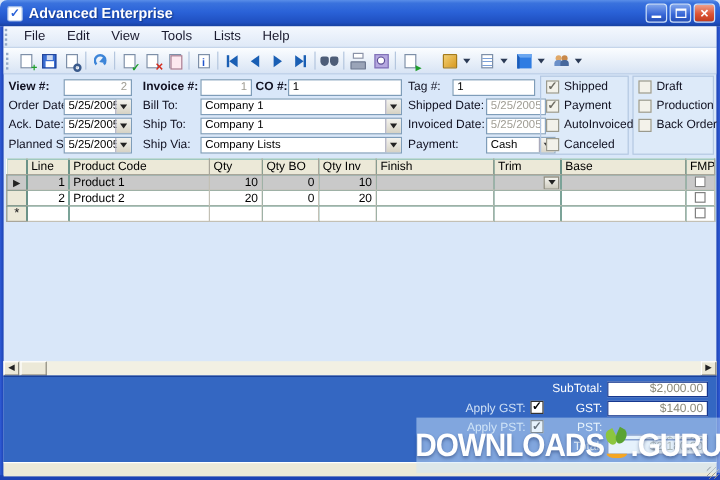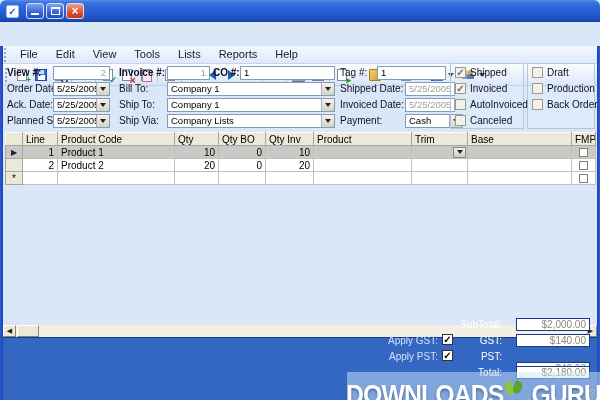--- a/index.html
+++ b/index.html
@@ -1,18 +1,18 @@
 <!DOCTYPE html>
 <html><head>
 <meta charset="utf-8">
 <style>
   html,body{margin:0;padding:0;background:#fff;}
   *{box-sizing:border-box;font-family:"Liberation Sans",sans-serif;}
   #window{position:relative;width:600px;height:400px;overflow:hidden;background:#d9e7f9;}
-  .abs{position:absolute;margin-top:24px;}
+  .abs{position:absolute;}
 
   
   .titlebar{position:absolute;left:0;top:0;width:600px;height:22px;
     background:linear-gradient(180deg,#5a8ee8 0%,#3a72dd 12%,#2a62d8 45%,#1f4fc0 85%,#17409f 100%);
     border-radius:6px 6px 0 0;display:flex;align-items:center;padding:0 4px;}
   .app-icon{width:13px;height:13px;background:#fff;border:1px solid #9db9e8;border-radius:2px;
     margin:0 5px 0 2px;color:#2a62d8;font-size:10px;font-weight:bold;line-height:11px;text-align:center;}
   .title-text{color:#fff;font-size:12px;font-weight:bold;text-shadow:1px 1px 1px #143a8c;flex:1;}
   .win-btn{width:18px;height:16px;border:1px solid #cfe0f8;border-radius:3px;margin-left:2px;
     position:relative;background:linear-gradient(180deg,#7fa4ec,#3564d6 60%,#274fb4);}
@@ -106,21 +106,21 @@
   .hscroll{left:3px;top:301px;width:594px;height:12px;background:#f2f0e3;display:flex;}
   .sc-btn{width:13px;height:12px;background:#ece9d8;border:1px solid;border-color:#fff #8a887c #8a887c #fff;
     font-size:7px;line-height:10px;text-align:center;color:#222;}
   .sc-thumb{width:22px;height:12px;background:#ece9d8;border:1px solid;border-color:#fff #8a887c #8a887c #fff;margin-left:1px;}
   .sc-track{flex:1;}
 
   
   .totals{left:3px;top:313px;width:594px;height:72px;background:#3467c2;border-top:1px solid #16388f;}
   .t-lb{position:absolute;font-size:10px;line-height:13px;color:#fff;font-weight:normal;text-align:right;}
   .t-apply{position:absolute;font-size:10px;line-height:13px;color:#cfe0f5;text-align:right;}
-  .t-field{position:absolute;width:74px;height:13px;background:#fff;border:1px solid #16388f;
+  .t-field{position:absolute;width:84px;height:13px;background:#fff;border:1px solid #16388f;
     font-size:10px;line-height:11px;text-align:right;padding:0 3px;color:#8a8878;overflow:hidden;}
   .t-cb{position:absolute;width:11px;height:11px;background:#fff;border:1px solid #333;
     font-size:10px;line-height:9px;text-align:center;color:#000;}
   .t-cb::after{content:"";}
   .t-cb.checked::after{content:"\2713";font-weight:bold;}
 
   
   .statusbar{left:3px;top:385px;width:594px;height:12px;background:#ece9d8;border-top:1px solid #fff;}
   .sizegrip{position:absolute;right:1px;bottom:1px;width:10px;height:10px;
     background:repeating-linear-gradient(135deg,transparent 0 2px,#9a978c 2px 3px);}
@@ -136,20 +136,21 @@
   .leaf.l2{left:10px;top:1px;background:#5aa332;border-radius:0 60% 60% 60%;transform:rotate(26deg);}
   .swoosh{position:absolute;left:1px;bottom:4px;width:19px;height:8px;border-bottom:4px solid #f5a623;border-radius:50%;}
 </style>
 </head>
 <body>
 
 <div id="window">
 
   <div class="titlebar">
     <span class="app-icon">✓</span>
+    <span class="title-text">Advanced Enterprise</span>
     <span class="win-btn">
         <span class="glyph-min"></span>
       </span>
     <span class="win-btn">
         <span class="glyph-max"></span>
       </span>
     <span class="win-btn close">
         <span class="glyph-close">×</span>
       </span>
   </div>
@@ -158,21 +159,20 @@
   <div class="abs frame-right"></div>
   <div class="abs frame-bottom"></div>
 
   <div class="abs menubar">
     <span class="grip"></span>
     <span class="menu-item">File</span>
     <span class="menu-item">Edit</span>
     <span class="menu-item">View</span>
     <span class="menu-item">Tools</span>
     <span class="menu-item">Lists</span>
-    <span class="menu-item">Reports</span>
     <span class="menu-item">Help</span>
   </div>
 
   <div class="abs toolbar">
     <span class="grip"></span>
     <span class="tbi">
         <span class="page"></span>
         <span class="badge b-green">+</span>
       </span>
     <span class="tbi">
@@ -350,21 +350,21 @@
 
   <div class="groupbox" style="left:450px;top:63px;width:74px;height:66px;"></div>
   <div class="groupbox" style="left:527px;top:63px;width:68px;height:66px;"></div>
 
   <div class="cbrow" style="left:455px;top:67px;">
     <span class="cb dis checked"></span>
     <span>Shipped</span>
     </div>
   <div class="cbrow" style="left:455px;top:83px;">
     <span class="cb dis checked"></span>
-    <span>Invoiced</span>
+    <span>Payment</span>
     </div>
   <div class="cbrow" style="left:455px;top:99px;">
     <span class="cb dis"></span>
     <span>AutoInvoiced</span>
     </div>
   <div class="cbrow" style="left:455px;top:115px;">
     <span class="cb dis"></span>
     <span>Canceled</span>
     </div>
   <div class="cbrow" style="left:532px;top:67px;">
@@ -394,21 +394,21 @@
         <col style="width:24px">
     </colgroup>
     <tbody>
         <tr>
       <th></th>
       <th>Line</th>
       <th>Product Code</th>
       <th>Qty</th>
       <th>Qty BO</th>
       <th>Qty Inv</th>
-      <th>Product</th>
+      <th>Finish</th>
       <th>Trim</th>
       <th>Base</th>
       <th>FMP</th>
     </tr>
     <tr class="sel">
       <td class="selcol">▶</td>
       <td class="num">1</td>
       <td>Product 1</td>
       <td class="num">10</td>
       <td class="num">0</td>

